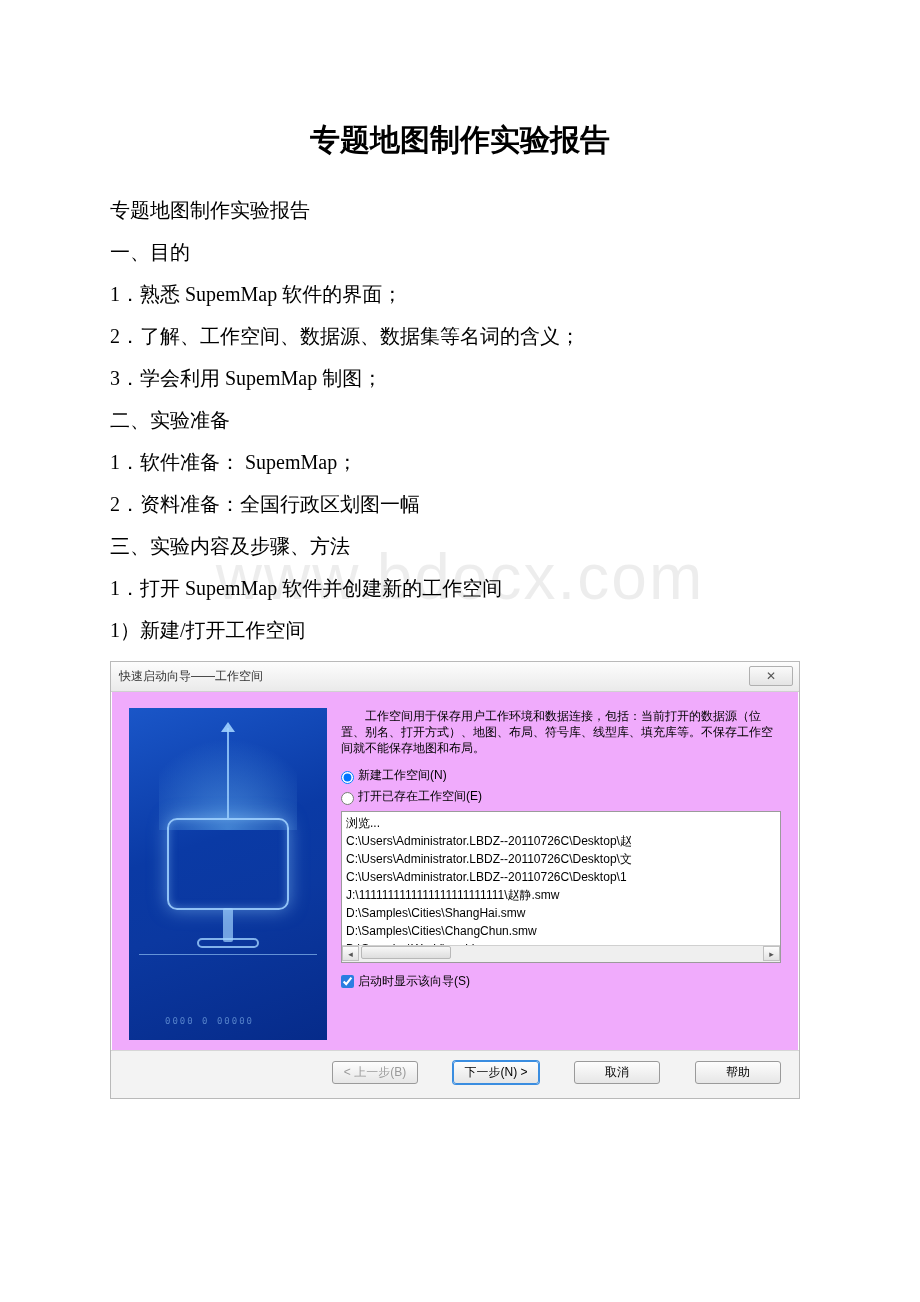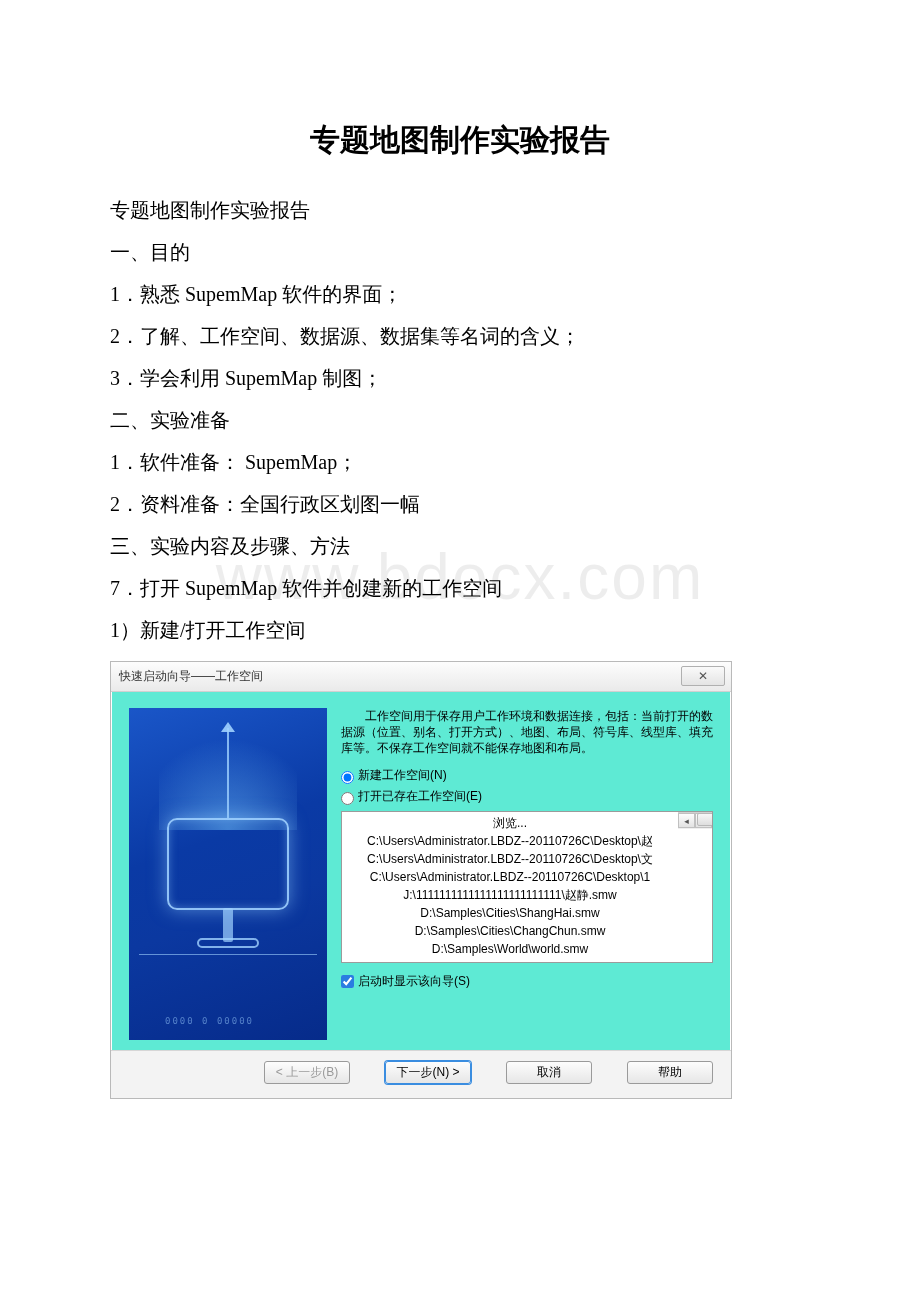--- a/index.html
+++ b/index.html
@@ -33,23 +33,23 @@
     margin-bottom: 28px;
   }
   p.line {
     font-size: 20px;
     line-height: 2.1;
     font-family: "SimSun", "宋体", serif;
   }
   p.line .roman { font-family: "Times New Roman", serif; }
   .dialog-wrap { margin-top: 10px; }
   .dialog {
-    width: 622px;
+    width: 690px;
     border: 1px solid #b9b9b9;
-    background: #5eead4;
+    background: #f0abfc;
     font-family: "Microsoft YaHei", Tahoma, sans-serif;
     font-size: 12px;
     color: #000;
     box-shadow: 0 0 0 1px #fff inset;
   }
   .titlebar {
     height: 30px;
     background: linear-gradient(#fdfdfd, #eaeaea);
     border-bottom: 1px solid #d0d0d0;
     display: flex;
@@ -141,22 +141,21 @@
   .listbox {
     margin-top: 6px;
     width: 100%;
     height: 152px;
     border: 1px solid #9b9b9b;
     background: #fff;
     overflow: hidden;
     font-family: Tahoma, "SimSun", sans-serif;
     font-size: 12px;
     display: flex;
-    flex-direction: row;
-    text-align: center;
+    flex-direction: column;
   }
   .listbox .items { padding: 2px 4px; flex: 1; overflow: hidden; }
   .listbox .item {
     white-space: nowrap;
     line-height: 18px;
     overflow: hidden;
     text-overflow: clip;
   }
   .hscroll {
     height: 17px;
@@ -230,21 +229,21 @@
   <p class="line">二、实验准备</p>
 
   <p class="line">
     <span>1．软件准备：  </span><span class="roman">SupemMap</span><span>；</span>
   </p>
 
   <p class="line">2．资料准备：全国行政区划图一幅</p>
   <p class="line">三、实验内容及步骤、方法</p>
 
   <p class="line">
-    <span>7．打开 </span><span class="roman">SupemMap</span><span> 软件并创建新的工作空间</span>
+    <span>1．打开 </span><span class="roman">SupemMap</span><span> 软件并创建新的工作空间</span>
   </p>
 
   <p class="line"> 1）新建/打开工作空间</p>
 
   <div class="dialog-wrap">
     <div class="dialog">
 
       <div class="titlebar">
         <span class="t-text">快速启动向导——工作空间</span>
         <div class="close-btn">

